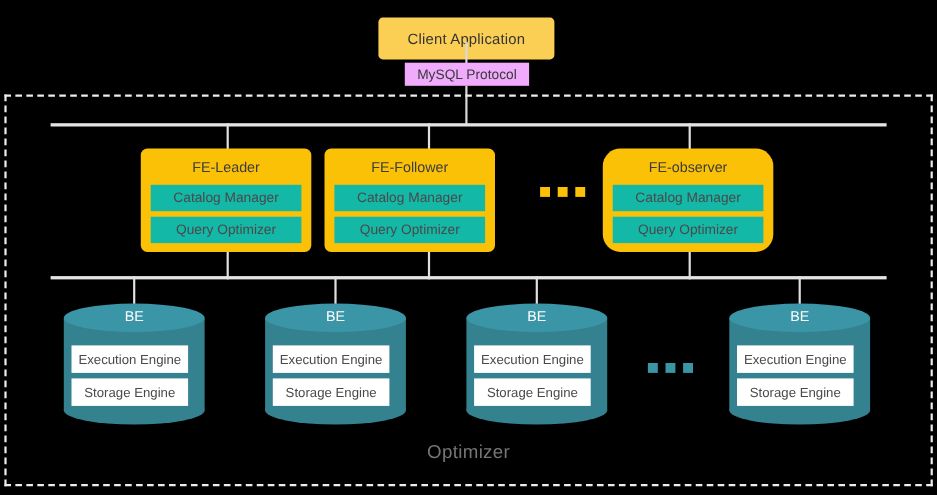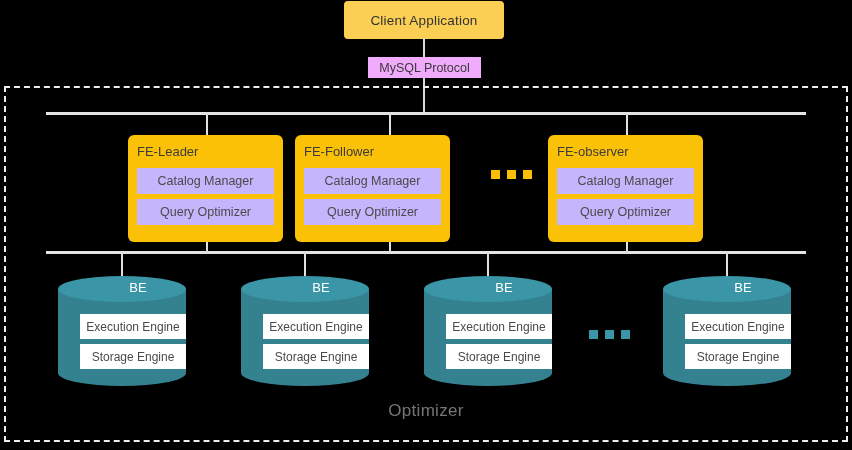--- a/index.html
+++ b/index.html
@@ -13,21 +13,21 @@
     height: 450px;
     background: #000000;
     font-family: "Liberation Sans", sans-serif;
     overflow: hidden;
   }
 
   
   #client-app {
     position: absolute;
     left: 344px;
-    top: 1px;
+    top: 16px;
     width: 160px;
     height: 38px;
     background: #FBCF54;
     border-radius: 4px;
     display: flex;
     align-items: center;
     justify-content: center;
     color: #333333;
     font-size: 13.5px;
     letter-spacing: .2px;
@@ -93,43 +93,44 @@
     position: absolute;
     width: 2px;
     background: #e0e0e0;
   }
 
   
   .fe-node {
     position: absolute;
     top: 135px;
     width: 155px;
-    height: 107px;
+    height: 94px;
     background: #FBC107;
     border-radius: 6px;
     box-sizing: border-box;
     padding: 6px 9px 8px 9px;
     display: flex;
     flex-direction: column;
+    align-items: center;
   }
   #fe-leader   { left: 128px; }
   #fe-follower { left: 295px; }
-  #fe-observer { left: 548px; }
+  #fe-observer { left: 548px; border-radius: 16px; }
 
   .fe-title {
     color: #3b3b3b;
     font-size: 13px;
     line-height: 22px;
     height: 22px;
   }
   .fe-sub {
     width: 100%;
     height: 26px;
     margin-top: 5px;
-    background: #c4b5fd;
+    background: #14b8a6;
     display: flex;
     align-items: center;
     justify-content: center;
     color: #4a4a4a;
     font-size: 12.5px;
   }
 
   
   .dots {
     position: absolute;
@@ -179,30 +180,30 @@
     position: absolute;
     left: 0; top: 84px;
     width: 100%;
     height: 26px;
     background: #34818F;
     border-radius: 50% / 50%;
     z-index: 1;
   }
   .be-title {
     position: absolute;
-    left: 16px; top: 4px;
+    left: 0; top: 4px;
     width: 100%;
     text-align: center;
     color: #FFFFFF;
     font-size: 13px;
     z-index: 4;
   }
   .be-sub {
     position: absolute;
-    left: 22px;
+    left: 7px;
     width: 106px;
     height: 25px;
     background: #FFFFFF;
     display: flex;
     align-items: center;
     justify-content: center;
     color: #4a4a4a;
     font-size: 12px;
     z-index: 4;
   }

